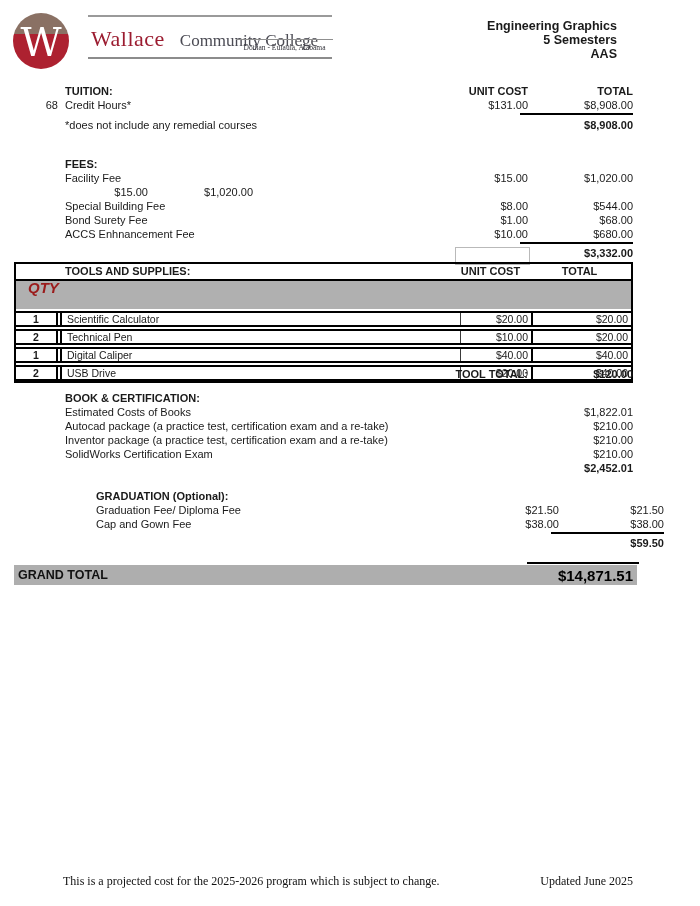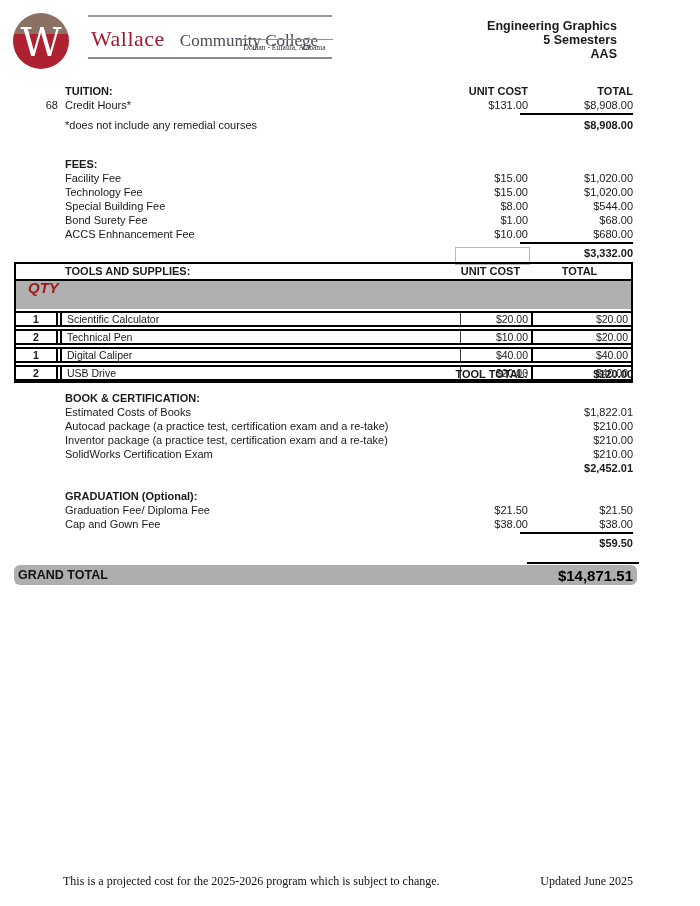--- a/index.html
+++ b/index.html
@@ -56,21 +56,21 @@
   .trow { display:flex; margin-top:2px; border-top:2px solid #000; border-bottom:2px solid #000; height:12px; font-size:10.5px; }
   .tc { line-height:12px; }
   .tc-qty { width:40px; text-align:center; font-weight:bold; border-right:2px solid #000; }
   .tc-item { flex:1; padding-left:5px; border-left:2px solid #000; margin-left:2px; }
   .tc-unit { width:67px; text-align:right; padding-right:3px; border-left:1px solid #3a3a3a; }
   .tc-tot { width:95px; text-align:right; padding-right:3px; border-left:2px solid #000; }
 
   
   .grand {
     position:absolute; left:14px; top:565px; width:623px; height:20px; background:#aeaeae;
-    display:flex; align-items:center; justify-content:space-between; padding:0 4px; box-sizing:border-box;border-radius:6px;
+    display:flex; align-items:center; justify-content:space-between; padding:0 4px; box-sizing:border-box;
   }
   .grand-label { font-size:12.5px; font-weight:bold; color:#111; }
   .grand-value { font-size:15px; font-weight:bold; color:#000; }
   .grand-rule { position:absolute; top:-3px; right:-2px; width:112px; border-top:2.5px solid #000; }
 
   
   .footer {
     position:absolute; top:874px; left:0; width:700px; box-sizing:border-box;
     padding:0 67px 0 63px; display:flex; justify-content:space-between;
     font-family:"Liberation Serif", serif; font-size:12px; color:#111;
@@ -126,21 +126,20 @@
       <span class="lbl b">FEES:</span>
     </div>
     <div class="row">
       <span class="num"></span>
       <span class="lbl">Facility Fee</span>
       <span class="unit">$15.00</span>
       <span class="tot">$1,020.00</span>
     </div>
     <div class="row">
       <span class="num"></span>
-      <span class="lbl">Technology Fee</span>
       <span class="unit">$15.00</span>
       <span class="tot">$1,020.00</span>
     </div>
     <div class="row">
       <span class="num"></span>
       <span class="lbl">Special Building Fee</span>
       <span class="unit">$8.00</span>
       <span class="tot">$544.00</span>
     </div>
     <div class="row">
@@ -232,21 +231,21 @@
       <span class="lbl">SolidWorks Certification Exam</span>
       <span class="tot">$210.00</span>
     </div>
     <div class="row">
       <span class="num"></span>
       <span class="lbl"></span>
       <span class="tot b">$2,452.01</span>
     </div>
   </div>
 
-  <div class="sec" style="top:489px;">
+  <div class="sec" style="top:489px;padding-left:31px;">
     <div class="row">
       <span class="num"></span>
       <span class="lbl b">GRADUATION (Optional):</span>
     </div>
     <div class="row">
       <span class="num"></span>
       <span class="lbl">Graduation Fee/ Diploma Fee</span>
       <span class="unit">$21.50</span>
       <span class="tot">$21.50</span>
     </div>

